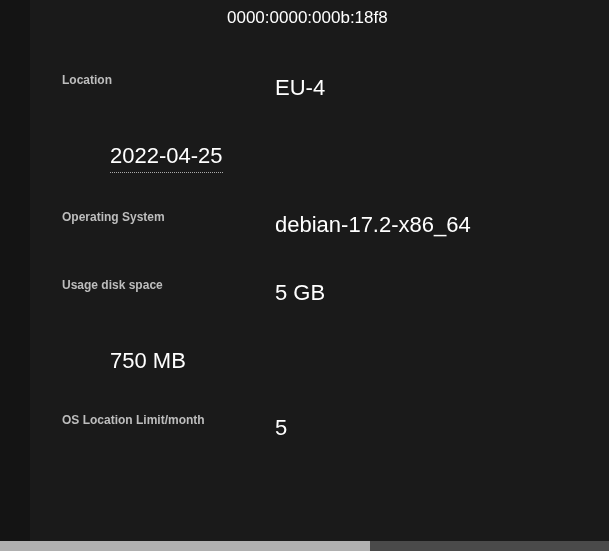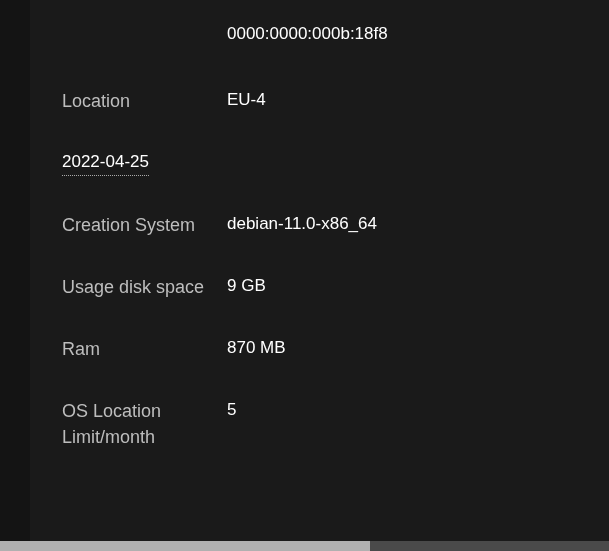--- a/index.html
+++ b/index.html
@@ -19,46 +19,48 @@
     .sidebar-edge {
       position: absolute;
       left: 0;
       top: 0;
       width: 30px;
       height: 100%;
       background-color: #141414;
     }
     .content {
       padding-left: 62px;
-      padding-top: 16px;
+      padding-top: 0;
       padding-right: 20px;
     }
     .top-value {
       padding-left: 165px;
       padding-top: 8px;
       padding-bottom: 26px;
       font-size: 17px;
       color: #ffffff;
     }
     .row {
       display: flex;
       align-items: flex-start;
       padding: 18px 0;
     }
     .label {
       width: 165px;
       flex-shrink: 0;
-      font-size: 18px;
+      font-size: 12px;
       color: #bdbdbd;
       line-height: 1.45;
+      font-weight: bold;
     }
     .value {
-      font-size: 17px;
+      font-size: 22px;
       color: #ffffff;
       line-height: 1.45;
+      margin-left: 48px;
     }
     .value.dotted {
       border-bottom: 1px dotted #aaa;
       padding-bottom: 0;
       display: inline-block;
     }
     .bottom-bar {
       position: absolute;
       bottom: 0;
       left: 0;
@@ -86,32 +88,31 @@
   <div class="row">
     <div class="label">Location</div>
     <div class="value">EU-4</div>
   </div>
 
   <div class="row">
     <div><span class="value dotted">2022-04-25</span></div>
   </div>
 
   <div class="row">
-    <div class="label">Creation System</div>
-    <div class="value">debian-11.0-x86_64</div>
+    <div class="label">Operating System</div>
+    <div class="value">debian-17.2-x86_64</div>
   </div>
 
   <div class="row">
     <div class="label">Usage disk space</div>
-    <div class="value">9 GB</div>
+    <div class="value">5 GB</div>
   </div>
 
   <div class="row">
-    <div class="label">Ram</div>
-    <div class="value">870 MB</div>
+    <div class="value">750 MB</div>
   </div>
 
 
   <div class="row">
     <div class="label">OS Location Limit/month</div>
     <div class="value">5</div>
   </div>
 </div>
 
 <div class="bottom-bar"></div>

